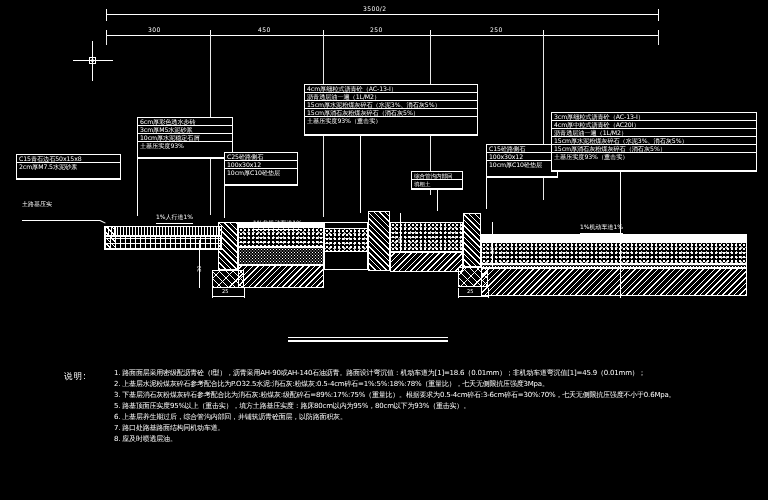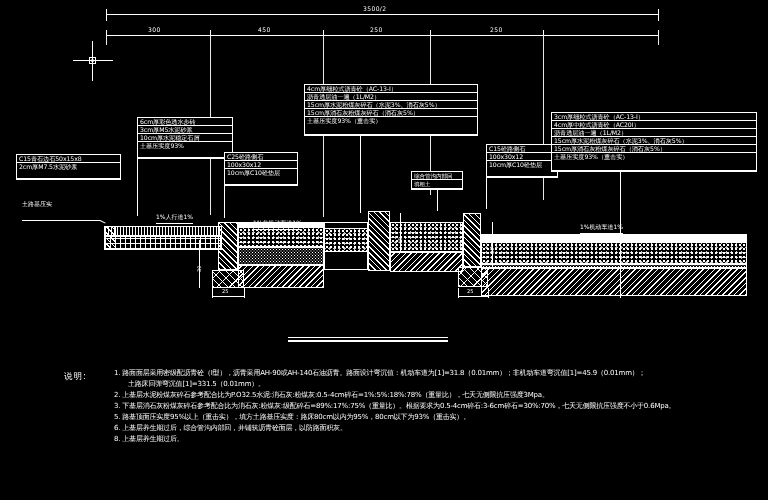--- a/index.html
+++ b/index.html
@@ -239,38 +239,41 @@
   </div>
 
   <div id="title-rule1"></div>
   <div id="title-rule2"></div>
 
   <div id="notes">
     <div id="notes-label">说明:</div>
 
     <div class="note">
       <span>1.</span>
-      <span>路面面层采用密级配沥青砼（I型），沥青采用AH-90或AH-140石油沥青。路面设计弯沉值：机动车道为[1]=31.8（0.01mm）；非机动车道弯沉值[1]=45.9（0.01mm）；</span>
-      <span class="cont">土路床回弹弯沉值[1]=331.5（0.01mm）。</span>
+      <span>路面面层采用密级配沥青砼（I型），沥青采用AH-90或AH-140石油沥青。路面设计弯沉值：机动车道为[1]=18.6（0.01mm）；非机动车道弯沉值[1]=45.9（0.01mm）；</span>
     </div>
     <div class="note">
       <span>2.</span>
       <span>上基层水泥粉煤灰碎石参考配合比为P.O32.5水泥:消石灰:粉煤灰:0.5-4cm碎石=1%:5%:18%:78%（重量比），七天无侧限抗压强度3Mpa。</span>
     </div>
     <div class="note">
       <span>3.</span>
       <span>下基层消石灰粉煤灰碎石参考配合比为消石灰:粉煤灰:级配碎石=89%:17%:75%（重量比）。根据要求为0.5-4cm碎石:3-6cm碎石=30%:70%，七天无侧限抗压强度不小于0.6Mpa。</span>
     </div>
     <div class="note">
       <span>5.</span>
       <span>路基顶面压实度95%以上（重击实），填方土路基压实度：路床80cm以内为95%，80cm以下为93%（重击实）。</span>
     </div>
     <div class="note">
       <span>6.</span>
       <span>上基层养生期过后，综合管沟内部回，并铺筑沥青砼面层，以防路面积灰。</span>
     </div>
     <div class="note">
+      <span>7.</span>
+      <span>路口处路基路面结构同机动车道。</span>
+    </div>
+    <div class="note">
       <span>8.</span>
-      <span>上基层养生期过后。</span>
+      <span>应及时喷透层油。</span>
     </div>
   </div>
 
 </div>
 
 </body></html>

